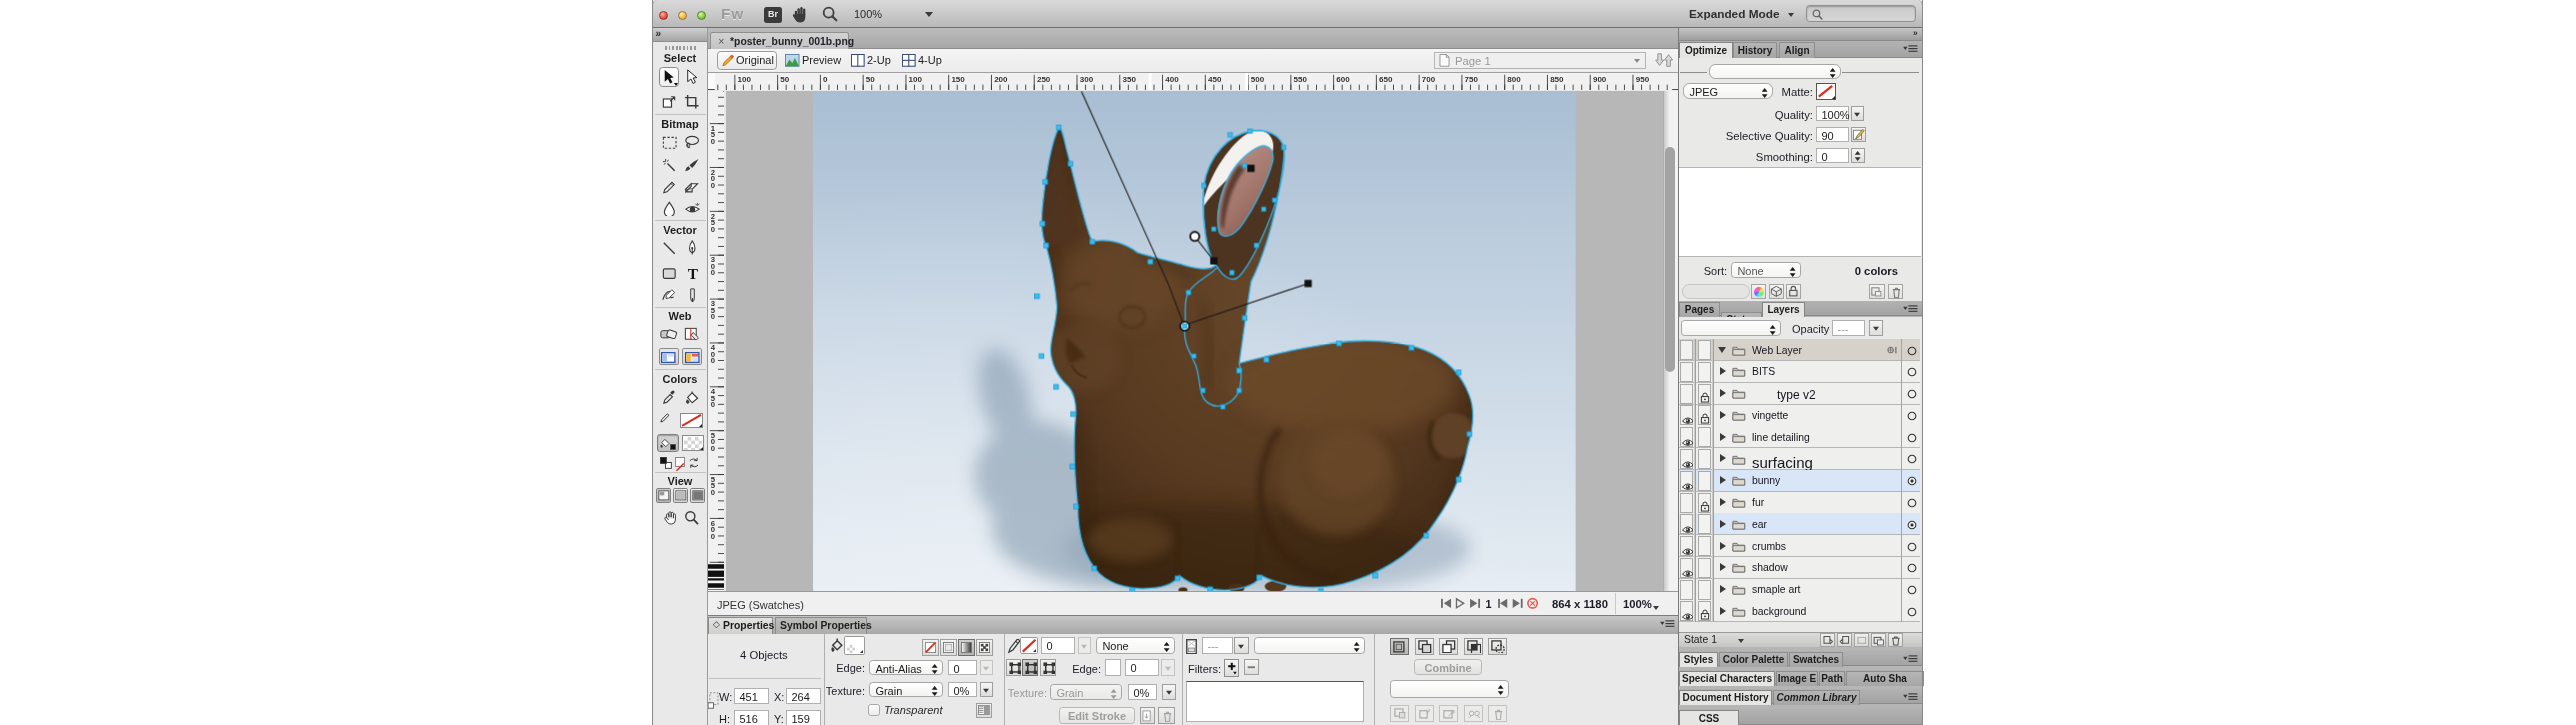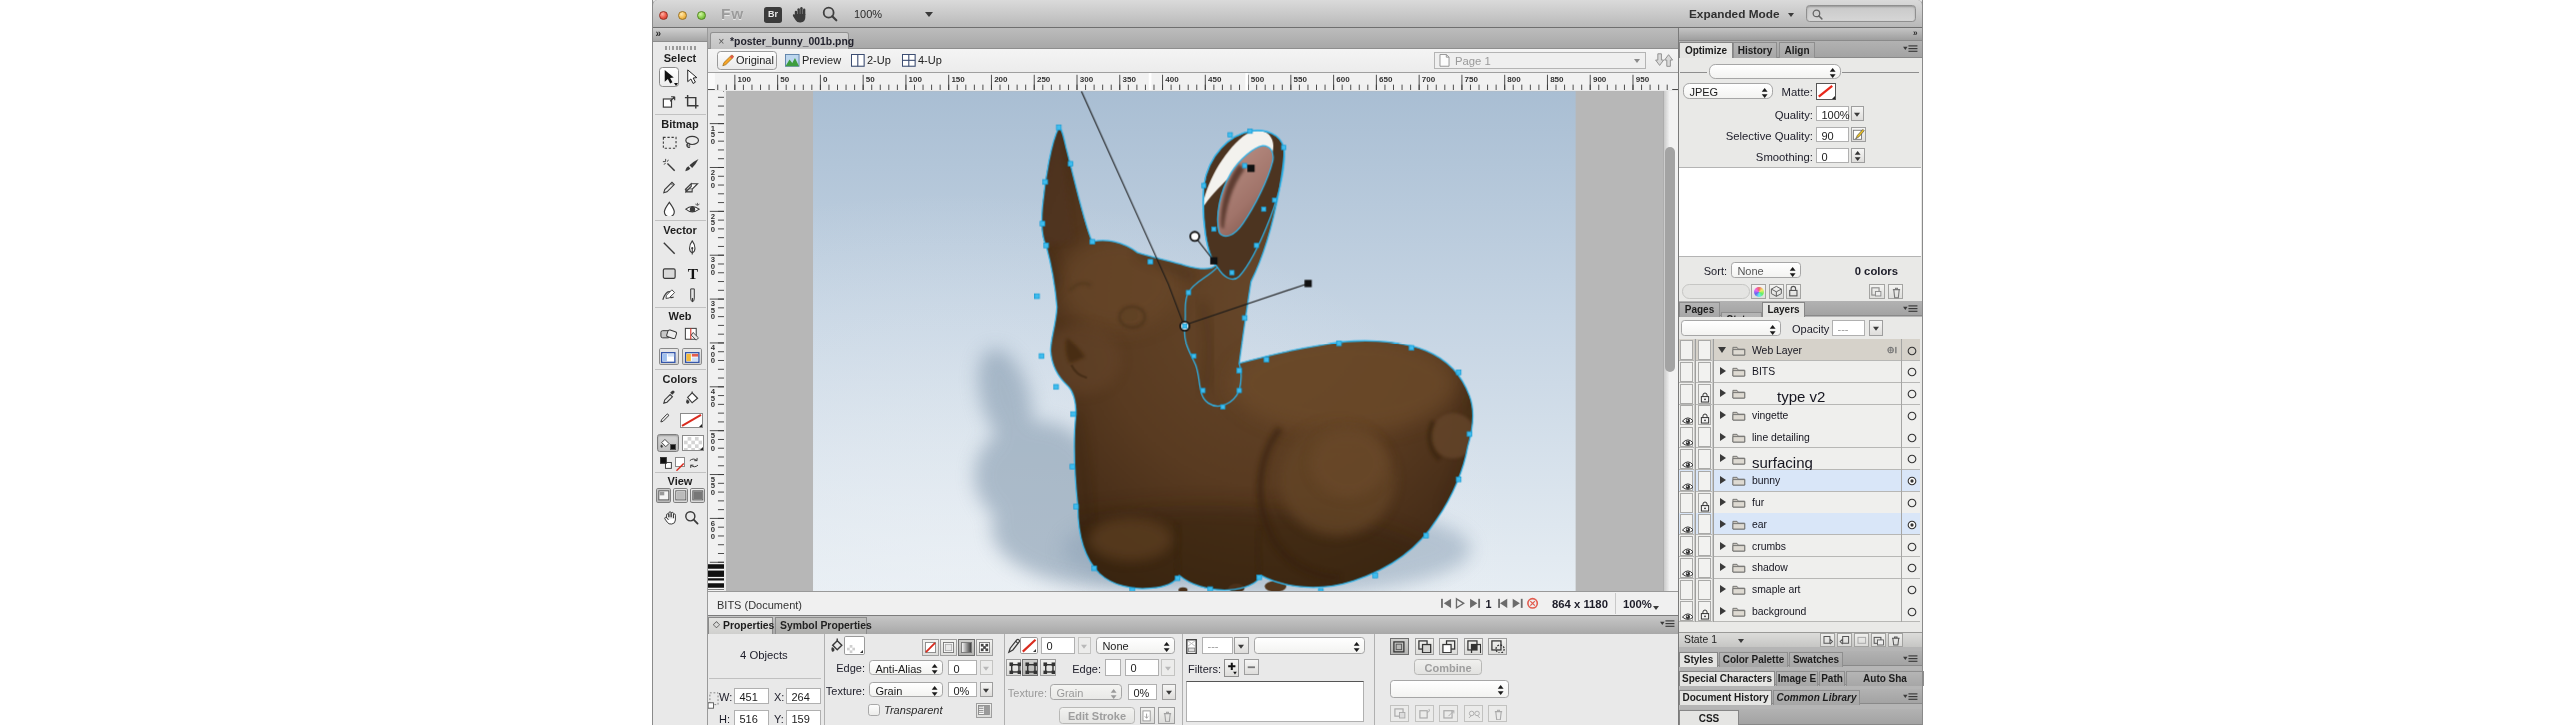--- a/index.html
+++ b/index.html
@@ -720,21 +720,21 @@
 <rect x="427.6" y="327.6" width="4.8" height="4.8" fill="#3fbcee" stroke="#119bd5" stroke-width="0.8"></rect>
 <rect x="449.6" y="345.6" width="4.8" height="4.8" fill="#3fbcee" stroke="#119bd5" stroke-width="0.8"></rect>
 <rect x="467.6" y="327.6" width="4.8" height="4.8" fill="#3fbcee" stroke="#119bd5" stroke-width="0.8"></rect>
 </g>
 </svg>
 <div id="scrolltrack"></div>
 <div id="scrollthumb"></div>
 <div id="statusbar"></div>
 <div id="propstabs"></div>
 <div id="propsbody"></div>
-<div class="tx" style="left:717px;top:599px;font-size:11px;color:#333;">BITS (Document)</div>
+<div class="tx" style="left:717px;top:599px;font-size:11px;color:#333;">JPEG (Swatches)</div>
 <svg class="abs" style="left:1440px;top:597px;" width="100" height="12.7" viewBox="0 0 110 14">
 <g fill="#6b6b6b">
       <rect x="1" y="2" width="2" height="10"></rect>
       <path d="M12 2 L4 7 L12 12 Z"></path>
     </g>
 <path d="M18 2 L26 7 L18 12 Z" fill="none" stroke="#6b6b6b" stroke-width="1.5"></path>
 <g fill="#6b6b6b">
       <path d="M33 2 L41 7 L33 12 Z"></path>
       <rect x="42" y="2" width="2" height="10"></rect>
     </g>
@@ -1235,21 +1235,21 @@
         <path d="M3.2 5 V3.4 a2.3 2.3 0 0 1 4.6 0 V5" fill="none" stroke="#333" stroke-width="1.1"></path>
         <circle cx="5.5" cy="8" r="1" fill="#333"></circle>
       </svg></div>
   </div>
 <div class="abs" style="left:1712px;top:383px;width:1.8px;height:22px;border-left:0.9px solid #c9c9c7;border-right:0.9px solid #9f9f9d;"></div>
 <div class="abs" style="left:1720px;top:389px;width:0;height:0;border-top:4.5px solid transparent;border-bottom:4.5px solid transparent;border-left:6.3px solid #3a3a3a;"></div>
 <svg class="abs" style="left:1732px;top:388px;" width="13.6" height="11" viewBox="0 0 15 12">
     <path d="M1 2.5 h4.5 l1.5 2 h7 v6.5 h-13 Z" fill="#c9c5bd" stroke="#6e6e6c" stroke-width="1"></path>
     <path d="M1 5 h13 v6 h-13 Z" fill="#dedad2" stroke="#6e6e6c" stroke-width="1"></path>
   </svg>
-<div class="tx" style="left:1752px;top:388px;font-size:15px;color:#15151f;padding-left:25px;">type v2</div>
+<div class="tx" style="left:1752px;top:388px;font-size:12px;color:#15151f;padding-left:25px;">type v2</div>
 <div class="abs" style="left:1901px;top:383px;width:0.9px;height:22px;background:#a5a5a3;"></div>
 <svg class="abs" style="left:1907px;top:389px;" width="10" height="10" viewBox="0 0 11 11">
     <circle cx="5.5" cy="5.5" r="4.2" fill="#efefed" stroke="#333" stroke-width="1.2"></circle>
   </svg>
 <div class="abs" style="left:1679px;top:405px;width:241px;height:22px;background:#efefed;border-bottom:0.9px solid #b7b7b5;"></div>
 <div class="abs" style="left:1680px;top:405px;width:12.7px;height:20px;background:#f2f2f0;border:0.9px solid #a9a9a7;">
     <div style="position:absolute;left:0.5px;top:5.9px;"><svg width="11.8" height="8.2" viewBox="0 0 13 9">
         <path d="M0.5 4.5 Q6.5 -2.5 12.5 4.5 Q6.5 9.5 0.5 4.5 Z" fill="#fff" stroke="#222" stroke-width="1"></path>
         <circle cx="6.5" cy="4.2" r="2.4" fill="#333"></circle>
         <circle cx="5.8" cy="3.5" r="0.8" fill="#eee"></circle>

